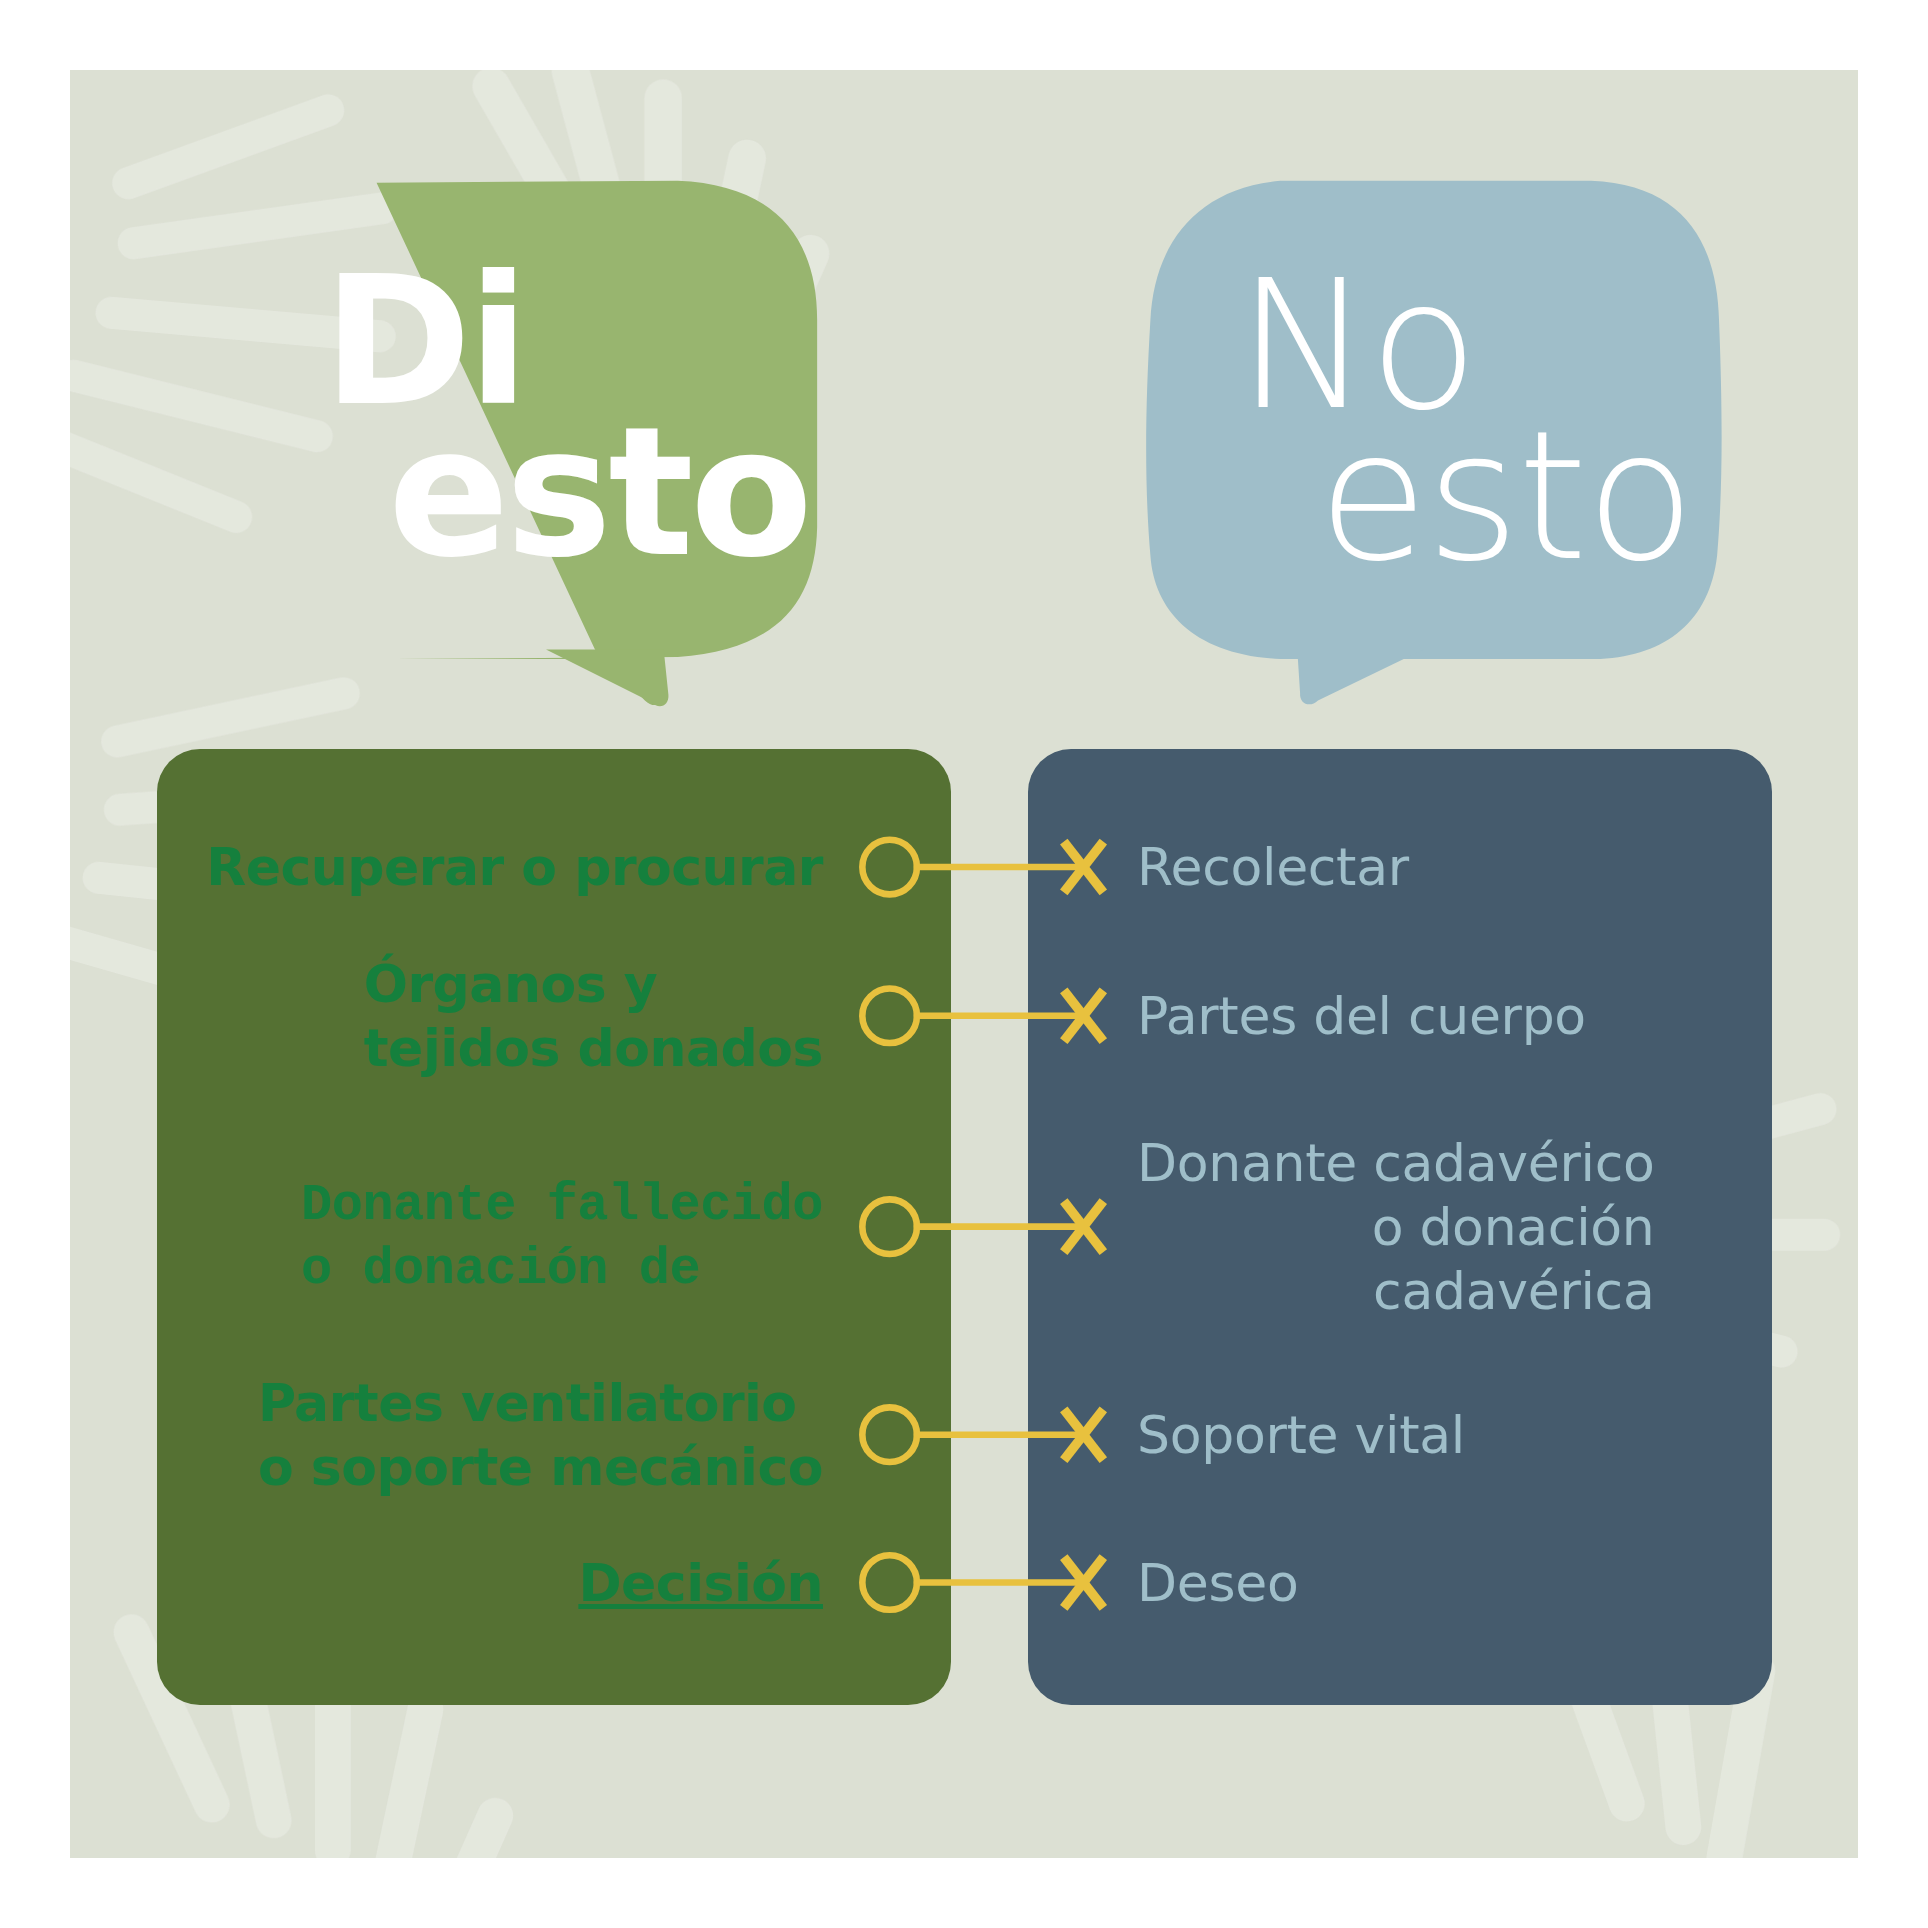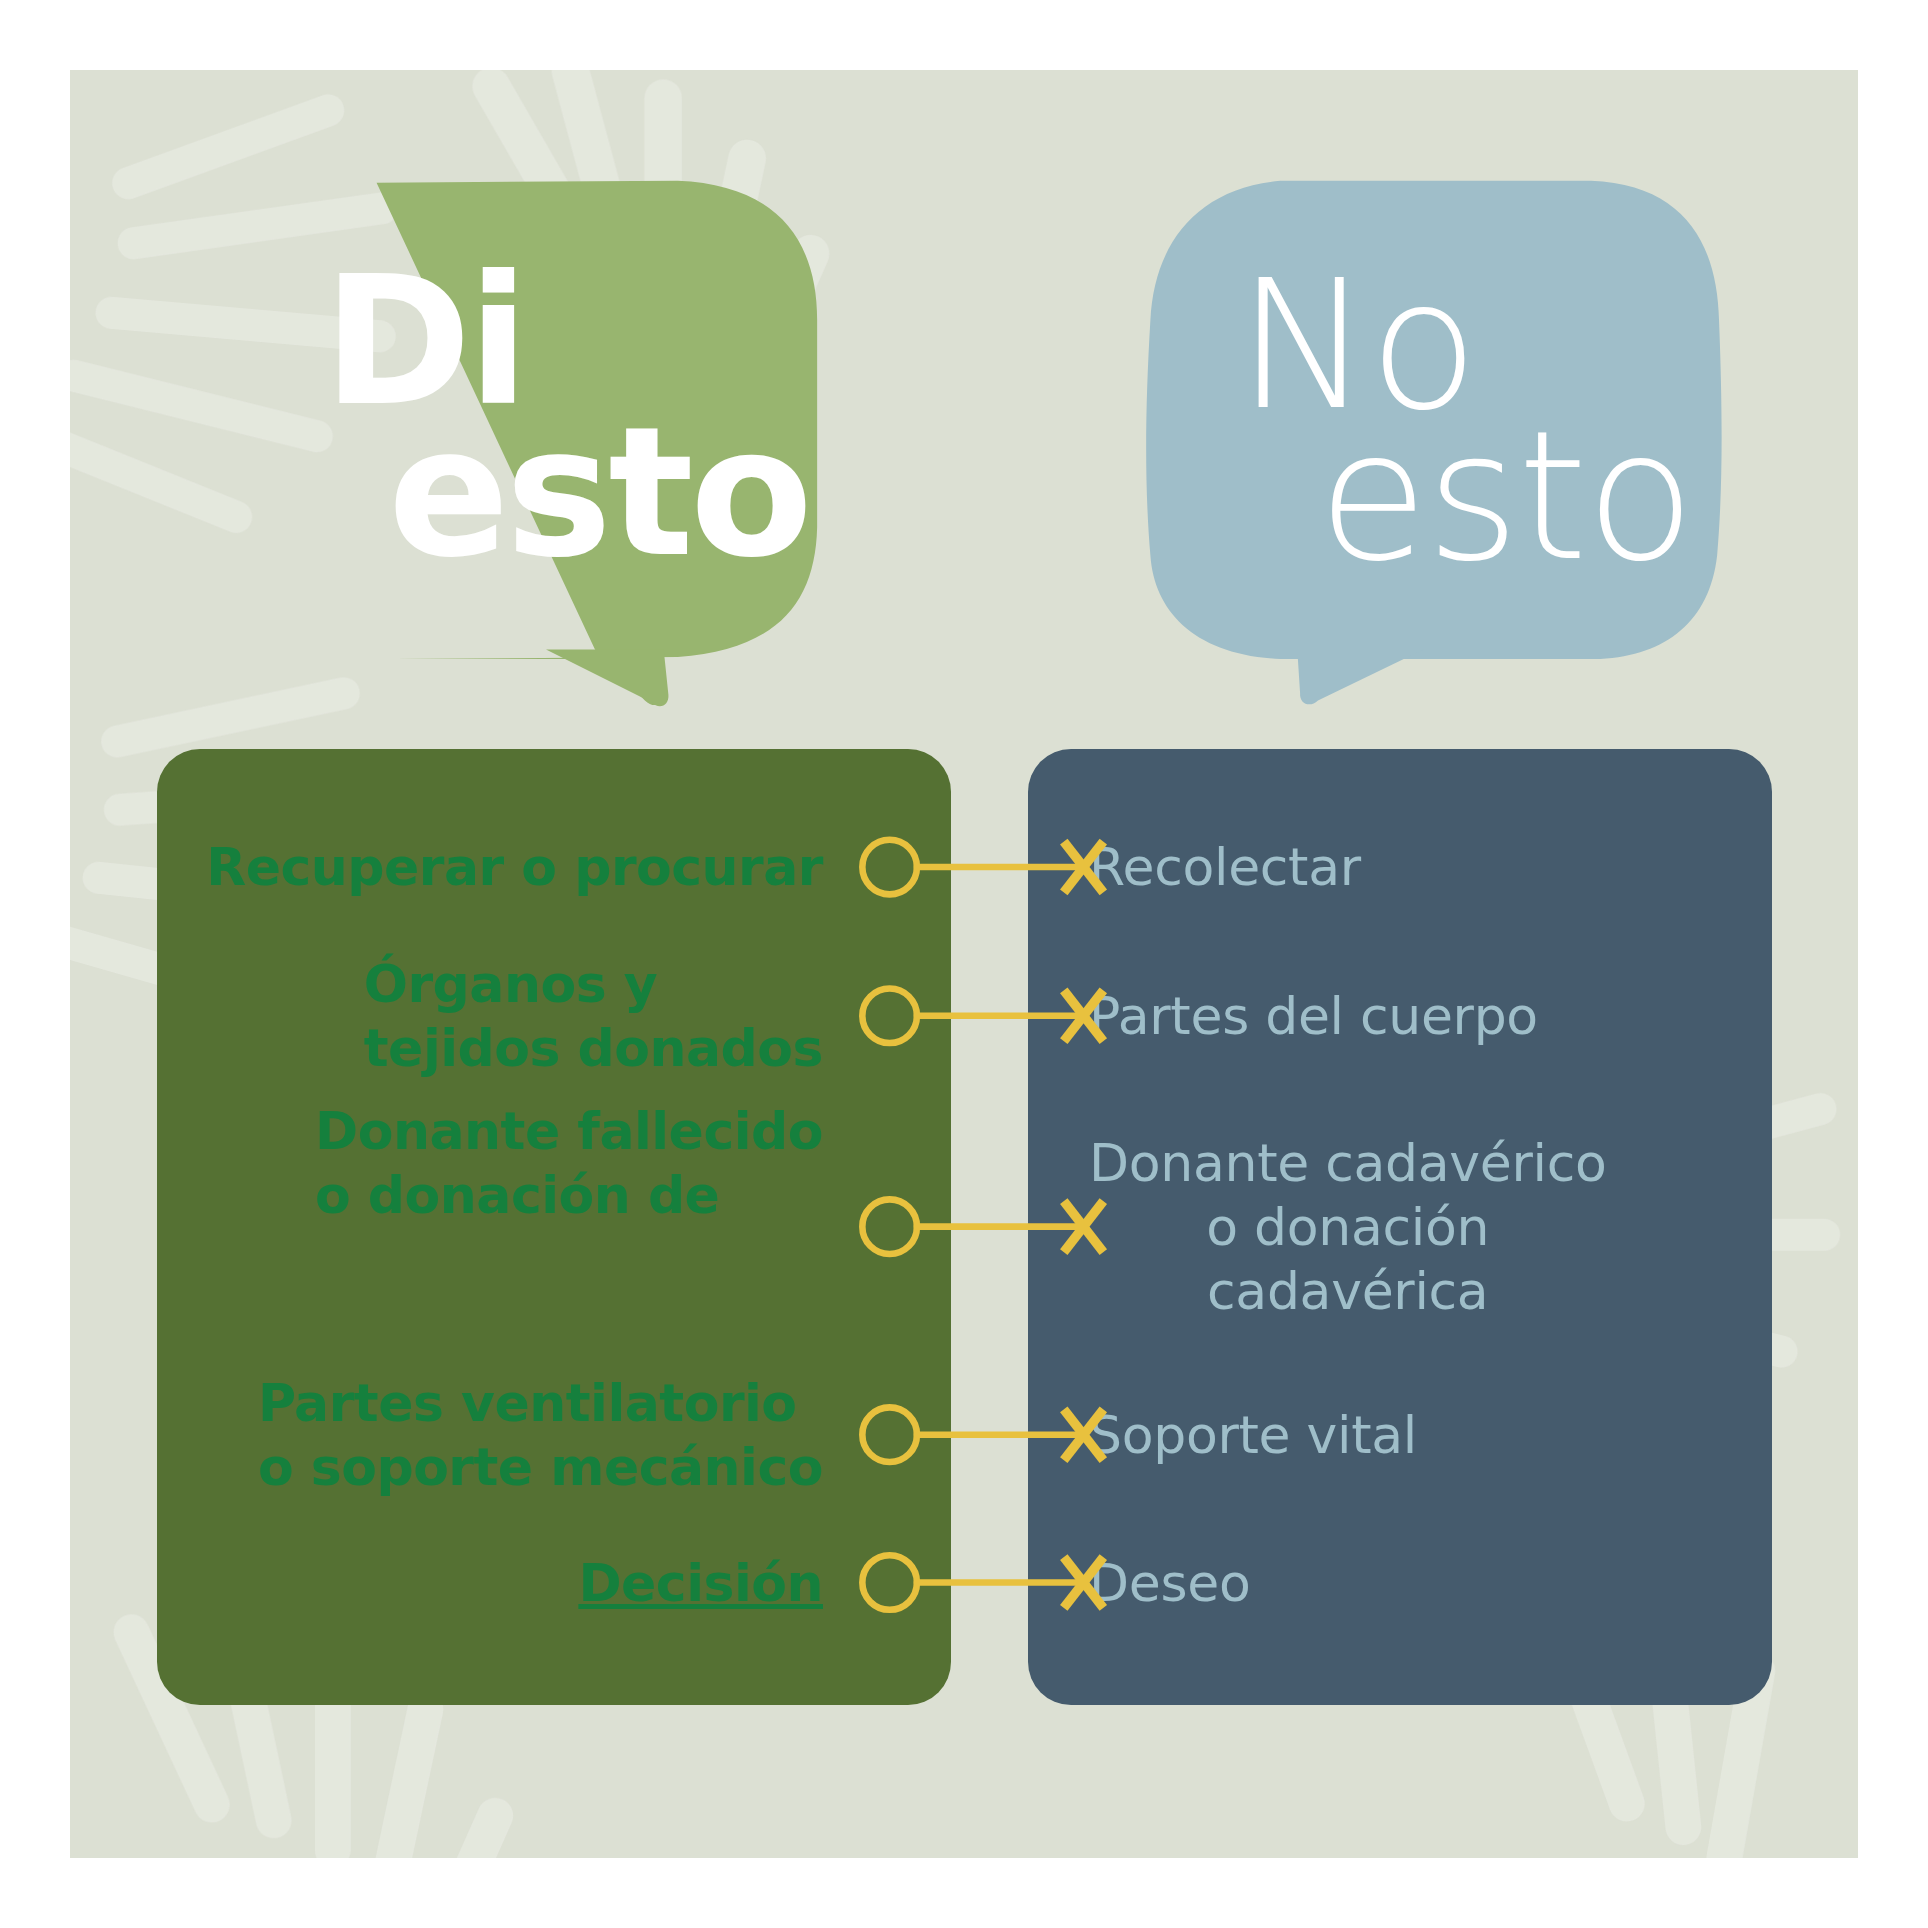--- a/index.html
+++ b/index.html
@@ -12,21 +12,21 @@
   .say-2 { left:388px; top:403px; font-size:179px; font-weight:bold; letter-spacing:-3.8px; font-family:"DejaVu Sans", sans-serif; }
   .not-1 { left:1237px; top:256px; font-size:179px; font-weight:normal; letter-spacing:-1.9px; font-family:"DejaVu Sans", sans-serif; -webkit-text-stroke:0; }
   .not-2 { left:1318px; top:407px; font-size:179px; font-weight:normal; letter-spacing:-1.9px; font-family:"DejaVu Sans", sans-serif; }
   .thin { font-weight:200; }
 
   .box { position:absolute; top:749px; height:956px; border-radius:43px; }
   .box-say { left:157px; width:794px; background:#557133; }
   .box-not { left:1028px; width:744px; background:#455b6d; }
 
   .row-left { position:absolute; right:1105px; color:#15803d; font-weight:bold; font-size:52px; line-height:64px; letter-spacing:-0.5px; white-space:nowrap; }
-  .row-right { position:absolute; left:1089px; text-align:center; color:#9fbec9; font-weight:normal; font-size:52px; line-height:64px; letter-spacing:-0.3px; white-space:nowrap; }
+  .row-right { position:absolute; left:1137px; text-align:right; color:#9fbec9; font-weight:normal; font-size:52px; line-height:64px; letter-spacing:-0.3px; white-space:nowrap; }
 
   .connectors { position:absolute; left:0; top:0; pointer-events:none; }
 </style>
 </head>
 <body>
 
 <div class="panel">
   <svg class="texture" width="1788" height="1788" viewBox="0 0 1899 1899">
     <g fill="#e6e9e0" opacity="0.85">
       <g transform="translate(40,110)">
@@ -94,21 +94,21 @@
 </div>
 
 <div class="row-left" style="top:952px;">
   <div>Órganos y</div>
   <div>tejidos donados</div>
 </div>
 <div class="row-right" style="top:984px;">
   <div>Partes del cuerpo</div>
 </div>
 
-<div class="row-left" style="top:1099px;">
+<div class="row-left" style="top:1174px;font-family:Liberation Mono, monospace;">
   <div>Donante fallecido</div>
   <div>o donación de</div>
 </div>
 <div class="row-right" style="top:1131px;">
   <div>Donante cadavérico</div>
   <div>o donación</div>
   <div>cadavérica</div>
 </div>
 
 <div class="row-left" style="top:1371px;">

